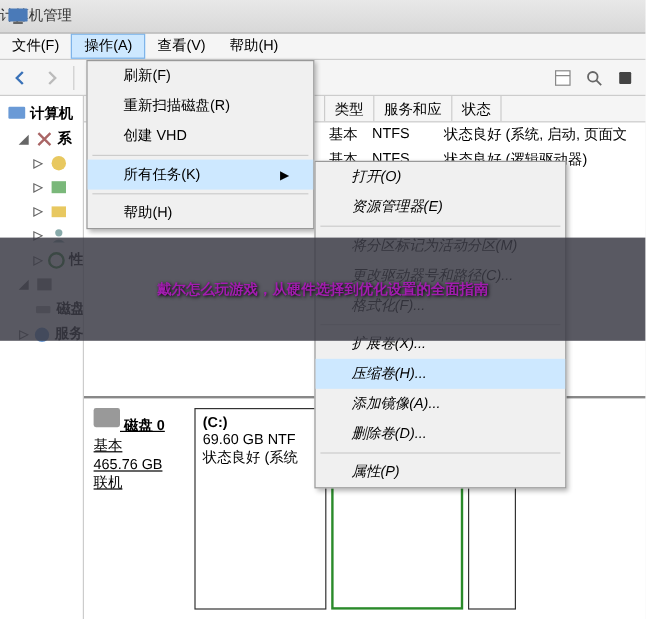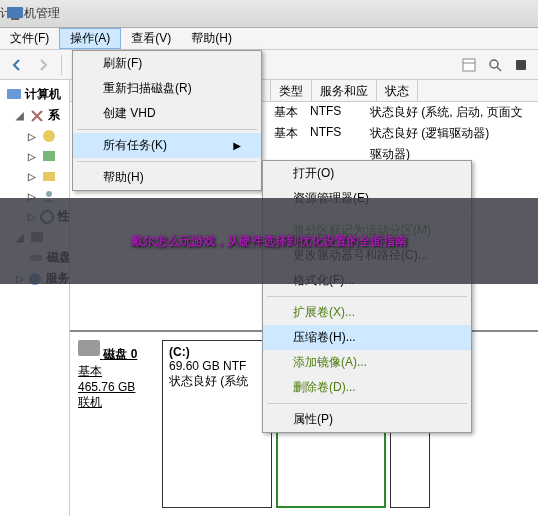--- a/index.html
+++ b/index.html
@@ -27,24 +27,24 @@
 .listrow span { padding: 0 8px; white-space: nowrap; }
 .diskpane { flex: 1; border-top: 2px solid #888; padding: 8px; display: flex; gap: 4px; background: #fff; }
 .diskinfo { width: 80px; text-decoration: underline; }
 .diskinfo .dicon { width: 22px; height: 16px; background: #999; border-radius: 2px; margin-bottom: 2px; display: inline-block; }
 .partbox { border: 1px solid #333; padding: 4px 6px; font-size: 11px; white-space: nowrap; overflow: hidden; }
 .partbox.sel { border: 2px solid #2a8a2a; }
 .dropdown { position: absolute; background: #f0f0f0; border: 1px solid #999; box-shadow: 2px 2px 4px rgba(0,0,0,0.3); z-index: 100; }
 .dd1 { left: 72px; top: 50px; width: 190px; }
 .dd-item { padding: 4px 20px 4px 30px; display: flex; justify-content: space-between; align-items: center; cursor: default; position: relative; }
 .dd-item:hover, .dd-item.highlight { background: #cde8ff; }
-.dd-item.disabled { color: #4d7c0f; }
+.dd-item.disabled { color: #000000; }
 .dd-sep { height: 1px; background: #ccc; margin: 3px 4px; }
 .dd-arrow { font-size: 10px; }
-.dd2 { left: 262px; top: 160px; width: 210px; }
+.dd2 { left: 262px; top: 134px; width: 210px; font-style: italic; }
 .overlay { position: absolute; left: 0; top: 198px; width: 538px; height: 86px; background: rgba(60,60,70,0.85); z-index: 200; display: flex; flex-direction: row; align-items: center; justify-content: center; color: #a21caf; font-size: 22px; font-weight: bold; text-shadow: 1px 1px 3px #000; line-height: 1.4; }
 svg { display: block; }
 </style>
 </head>
 <body>
 
 <div class="titlebar">
   <span class="sysicon">
     <svg viewBox="0 0 18 18">
         <rect x="1" y="3" width="16" height="11" fill="#4a7ab8" rx="1"></rect>

